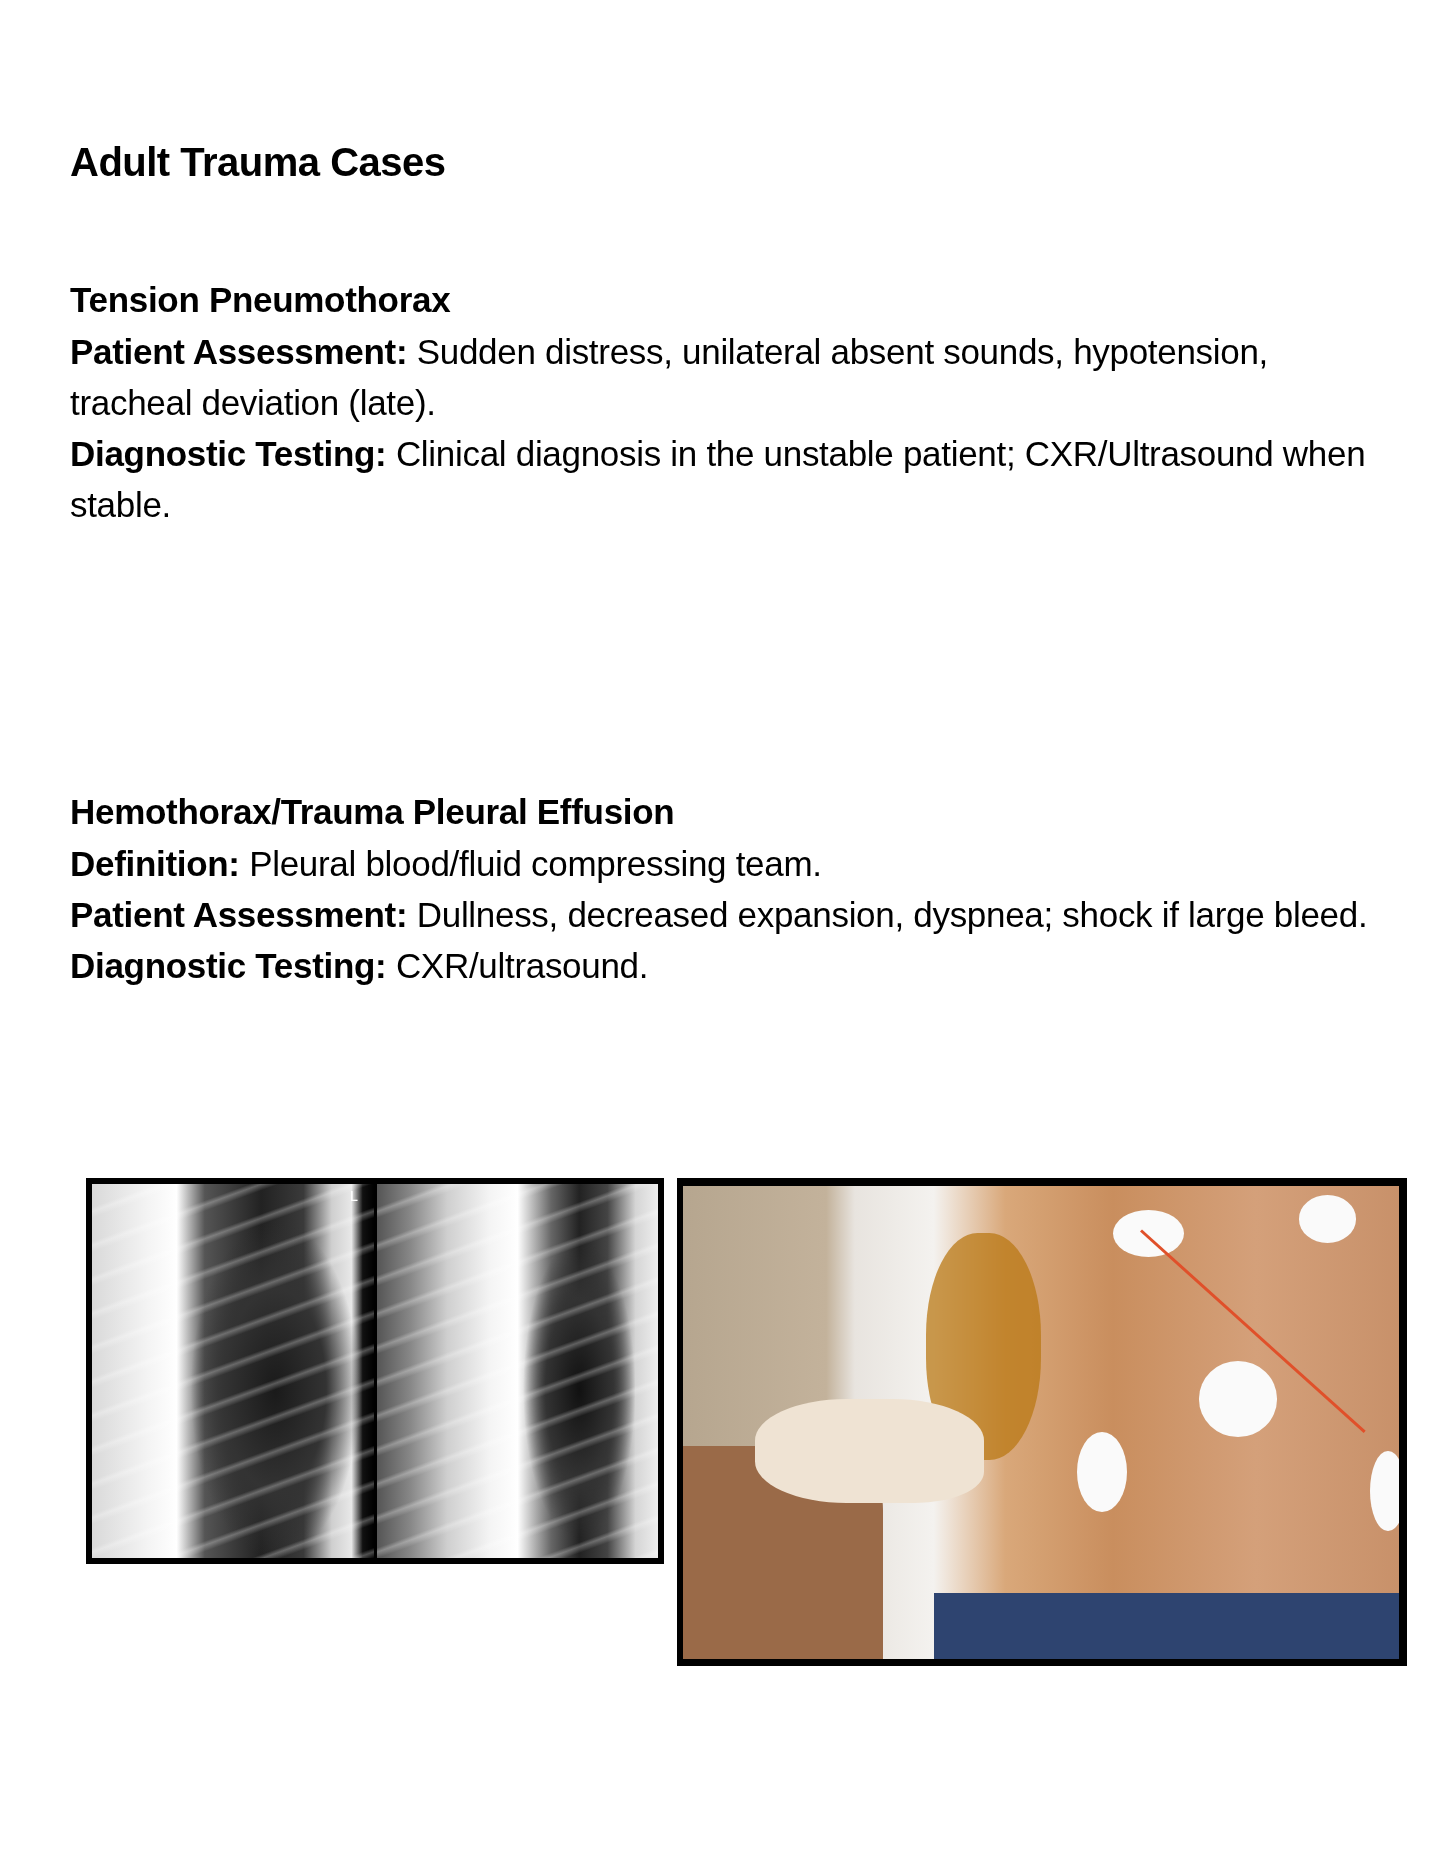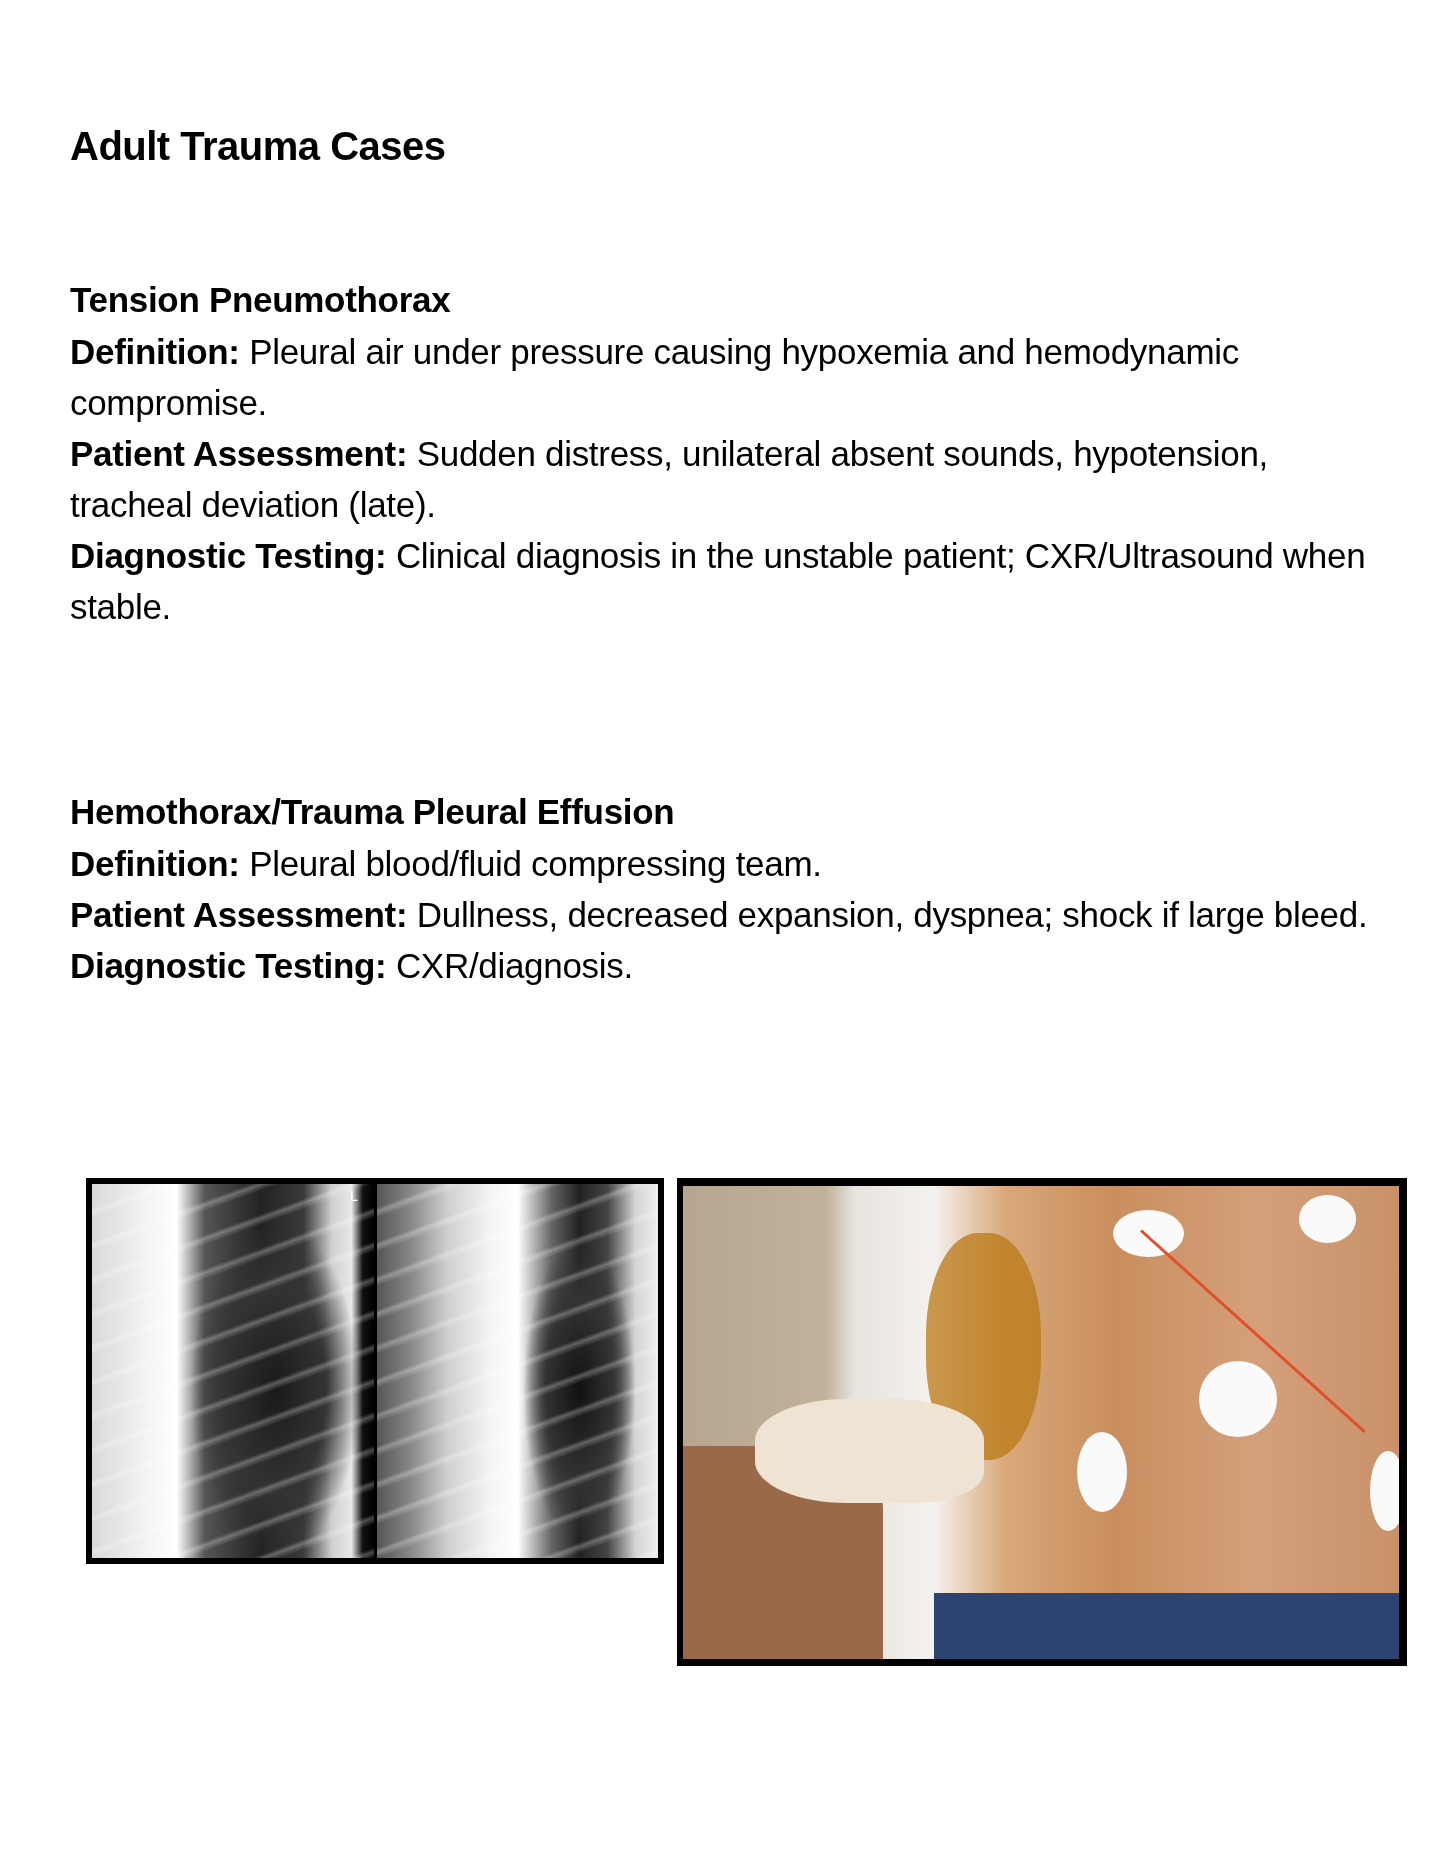--- a/index.html
+++ b/index.html
@@ -1,21 +1,21 @@
 <!DOCTYPE html>
 <html><head>
 <meta charset="utf-8">
 <style>
   html, body { margin: 0; padding: 0; background: #ffffff; }
   body {
     width: 1445px; height: 1871px; position: relative; overflow: hidden;
     font-family: "Liberation Sans", "DejaVu Sans", sans-serif; color: #000;
   }
   .page-title {
-    position: absolute; left: 70px; top: 124px;
+    position: absolute; left: 70px; top: 140px;
     font-size: 40px; font-weight: 700; letter-spacing: -0.5px;
   }
   .section { position: absolute; left: 70px; width: 1300px; }
   .section-title { font-size: 35px; font-weight: 700; line-height: 52px; letter-spacing: -0.3px; margin-top: 18px; }
   .field { font-size: 35px; line-height: 51px; letter-spacing: -0.3px; }
   .field .lbl { font-weight: 700; }
   .s1 { top: 256px; }
   .s2 { top: 768px; }
   .photo-frame {
     position: absolute; background: #000; box-sizing: border-box; overflow: hidden;
@@ -53,30 +53,29 @@
   .arm { position: absolute; left: 0; top: 55%; width: 28%; height: 45%; background: #9a6a48; border-radius: 0 30% 0 0; }
   .lead { position: absolute; height: 3px; background: #e0502a; transform-origin: left center; }
 </style>
 </head>
 <body>
 
 <div class="page-title">Adult Trauma Cases</div>
 
 <div class="section s1">
   <div class="section-title">Tension Pneumothorax</div>
-  <div class="field"><span class="lbl">Definition:</span> <span>Pleural air under pressure causing hypoxemia and hemodynamic compromise.</span></div>
   <div class="field"><span class="lbl">Patient Assessment:</span> <span>Sudden distress, unilateral absent sounds, hypotension, tracheal deviation (late).</span></div>
   <div class="field"><span class="lbl">Diagnostic Testing:</span> <span>Clinical diagnosis in the unstable patient; CXR/Ultrasound when stable.</span></div>
 </div>
 
 <div class="section s2">
   <div class="section-title">Hemothorax/Trauma Pleural Effusion</div>
   <div class="field"><span class="lbl">Definition:</span> <span>Pleural blood/fluid compressing team.</span></div>
   <div class="field"><span class="lbl">Patient Assessment:</span> <span>Dullness, decreased expansion, dyspnea; shock if large bleed.</span></div>
-  <div class="field"><span class="lbl">Diagnostic Testing:</span> <span>CXR/diagnosis.</span></div>
+  <div class="field"><span class="lbl">Diagnostic Testing:</span> <span>CXR/ultrasound.</span></div>
 </div>
 
 <div class="photo-frame xray-frame" title="Two chest X-rays side by side (pneumothorax before and after chest tube)">
   <div class="xray-wrap">
     <div class="xray-panel xray-a">
       <div class="ribs"></div>
       <span class="xray-marker">L</span>
     </div>
     <div class="xray-panel xray-b">
       <div class="ribs"></div>

